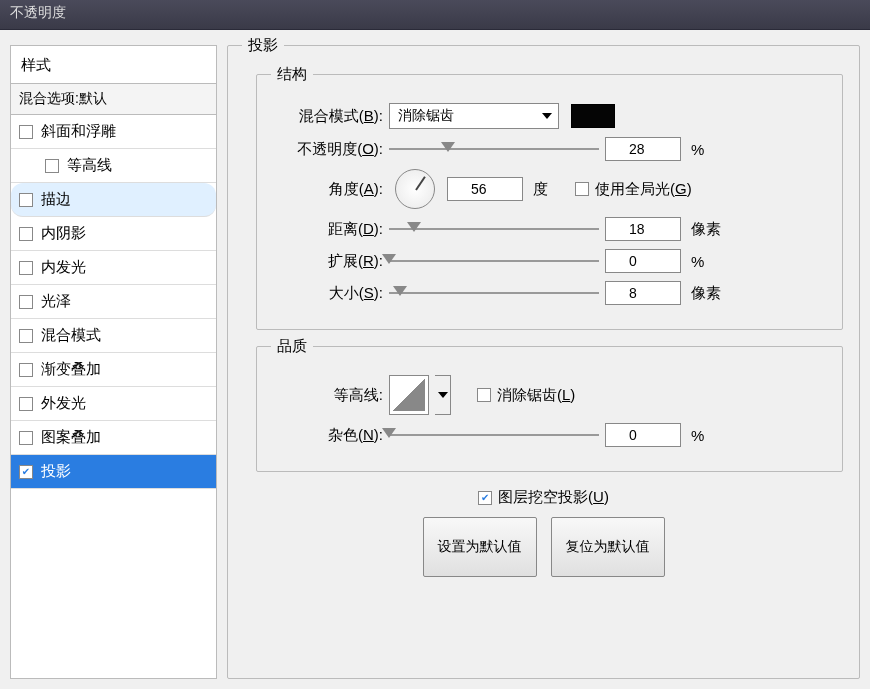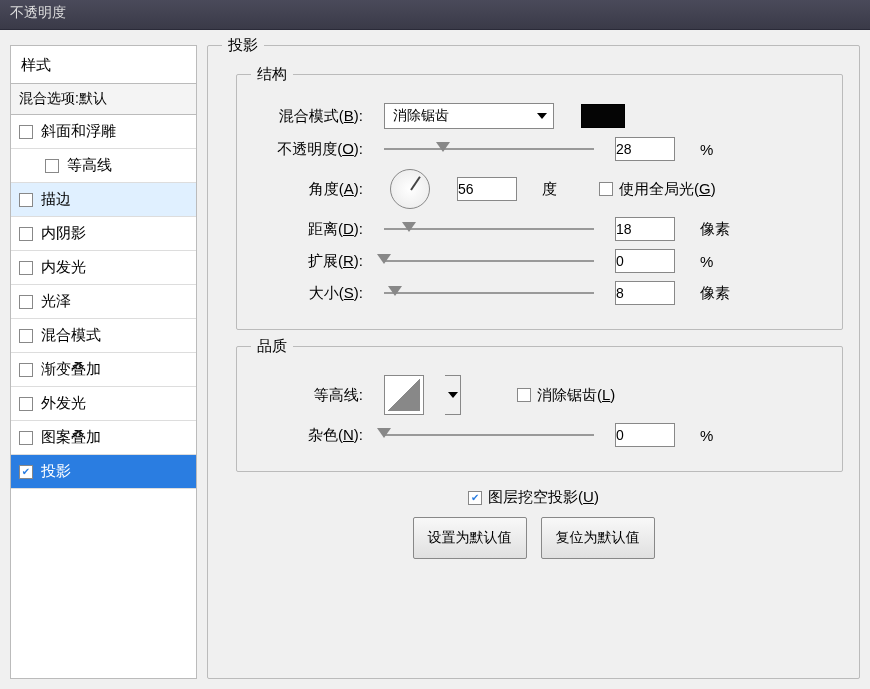--- a/index.html
+++ b/index.html
@@ -20,21 +20,21 @@
       border-bottom: 1px solid #2a2a38;
     }
     .dialog {
       background: #f0f0f0;
       padding: 15px 10px 10px 10px;
       height: calc(100% - 30px);
       display: flex;
       gap: 10px;
     }
     .side-panel {
-      width: 187px;
+      width: 207px;
       border: 1px solid #bbb;
       background: #fff;
       display: flex;
       flex-direction: column;
     }
     .side-header {
       padding: 10px 10px 8px 10px;
       font-size: 15px;
     }
     .side-sub {
@@ -49,21 +49,21 @@
       display: flex;
       align-items: center;
       padding: 7px 8px;
       border-bottom: 1px solid #ddd;
       font-size: 15px;
       cursor: pointer;
       gap: 8px;
     }
     .style-item.indent { padding-left: 34px; }
     .style-item.selected { background: #2a7de1; color: #fff; }
-    .style-item.highlight { background: #e0f0ff; }
+    .style-item.highlight { background: #e0f0ff; border-radius: 12px; }
     .chk {
       width: 14px; height: 14px;
       border: 1px solid #888;
       background: #fff;
       display: inline-flex;
       align-items: center; justify-content: center;
       font-size: 10px;
       color: #2a7de1;
     }
     .chk.checked::after { content: "✔"; }
@@ -87,21 +87,21 @@
       position: absolute;
       top: -10px; left: 14px;
       background: #f0f0f0;
       padding: 0 6px;
       font-size: 15px;
     }
     .row {
       display: flex;
       align-items: center;
       margin: 8px 0;
-      gap: 21px;
+      gap: 6px;
     }
     .label {
       width: 110px;
       text-align: right;
       font-size: 15px;
     }
     .mnemonic { text-decoration: underline; }
     .select {
       width: 170px;
       height: 26px;
@@ -142,24 +142,24 @@
       position: absolute;
       top: 2px;
       width: 0; height: 0;
       border-left: 7px solid transparent;
       border-right: 7px solid transparent;
       border-top: 10px solid #888;
       transform: translateX(-7px);
       cursor: pointer;
     }
     .num {
-      width: 60px; height: 24px;
-      border: 1px solid #888;
-      background: #fff;
-      padding: 2px 0;
+      width: 76px; height: 24px;
+      border: 1px solid #888;
+      background: #fff;
+      padding: 2px 23px;
       font-size: 14px;
     }
     .unit { font-size: 15px; margin-left: 4px; width: 36px; }
     .angle-dial {
       width: 40px; height: 40px;
       border: 1px solid #888;
       border-radius: 50%;
       background: radial-gradient(circle, #fff, #e8e8e8);
       position: relative;
       margin: 0 6px;
@@ -187,21 +187,21 @@
     .contour-dd {
       width: 16px; height: 40px;
       border: 1px solid #888;
       border-left: none;
       display: flex; align-items: center; justify-content: center;
       cursor: pointer;
     }
     .check-inline { display: flex; align-items: center; gap: 6px; font-size: 15px; cursor: pointer; }
     .btn-row { display: flex; justify-content: center; gap: 14px; margin-top: 10px; }
     .btn {
-      padding: 11px 14px;
+      padding: 20px 14px;
       border: 1px solid #888;
       background: linear-gradient(#f8f8f8, #e0e0e0);
       font-size: 14px;
       cursor: pointer;
       border-radius: 2px;
     }
   </style>
 </head>
 <body>
 

